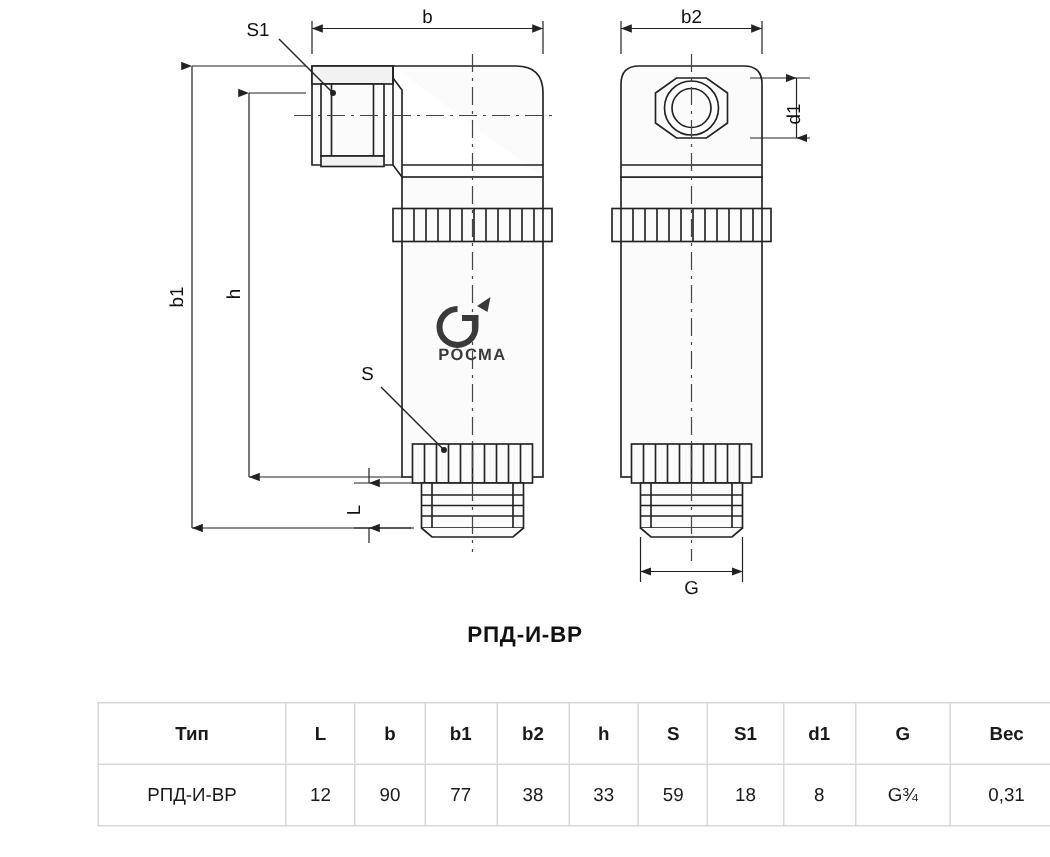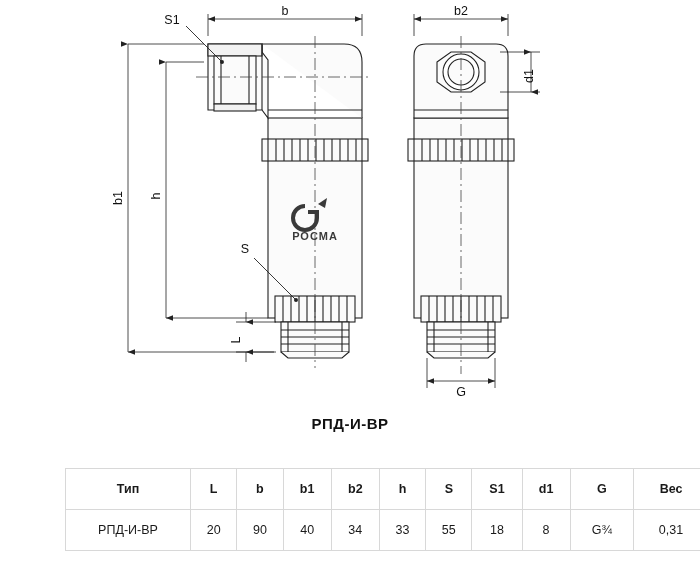--- a/index.html
+++ b/index.html
@@ -291,26 +291,26 @@
           <th>S</th>
           <th>S1</th>
           <th>d1</th>
           <th>G</th>
           <th>Вес</th>
         </tr>
       </thead>
       <tbody>
         <tr class="body">
           <td>РПД-И-ВР</td>
-          <td>20</td>
+          <td>12</td>
           <td>90</td>
-          <td>40</td>
-          <td>34</td>
+          <td>77</td>
+          <td>38</td>
           <td>33</td>
-          <td>55</td>
+          <td>59</td>
           <td>18</td>
           <td>8</td>
           <td>G¾</td>
           <td>0,31</td>
         </tr>
       </tbody>
     </table>
   </div>
 
 </div>

